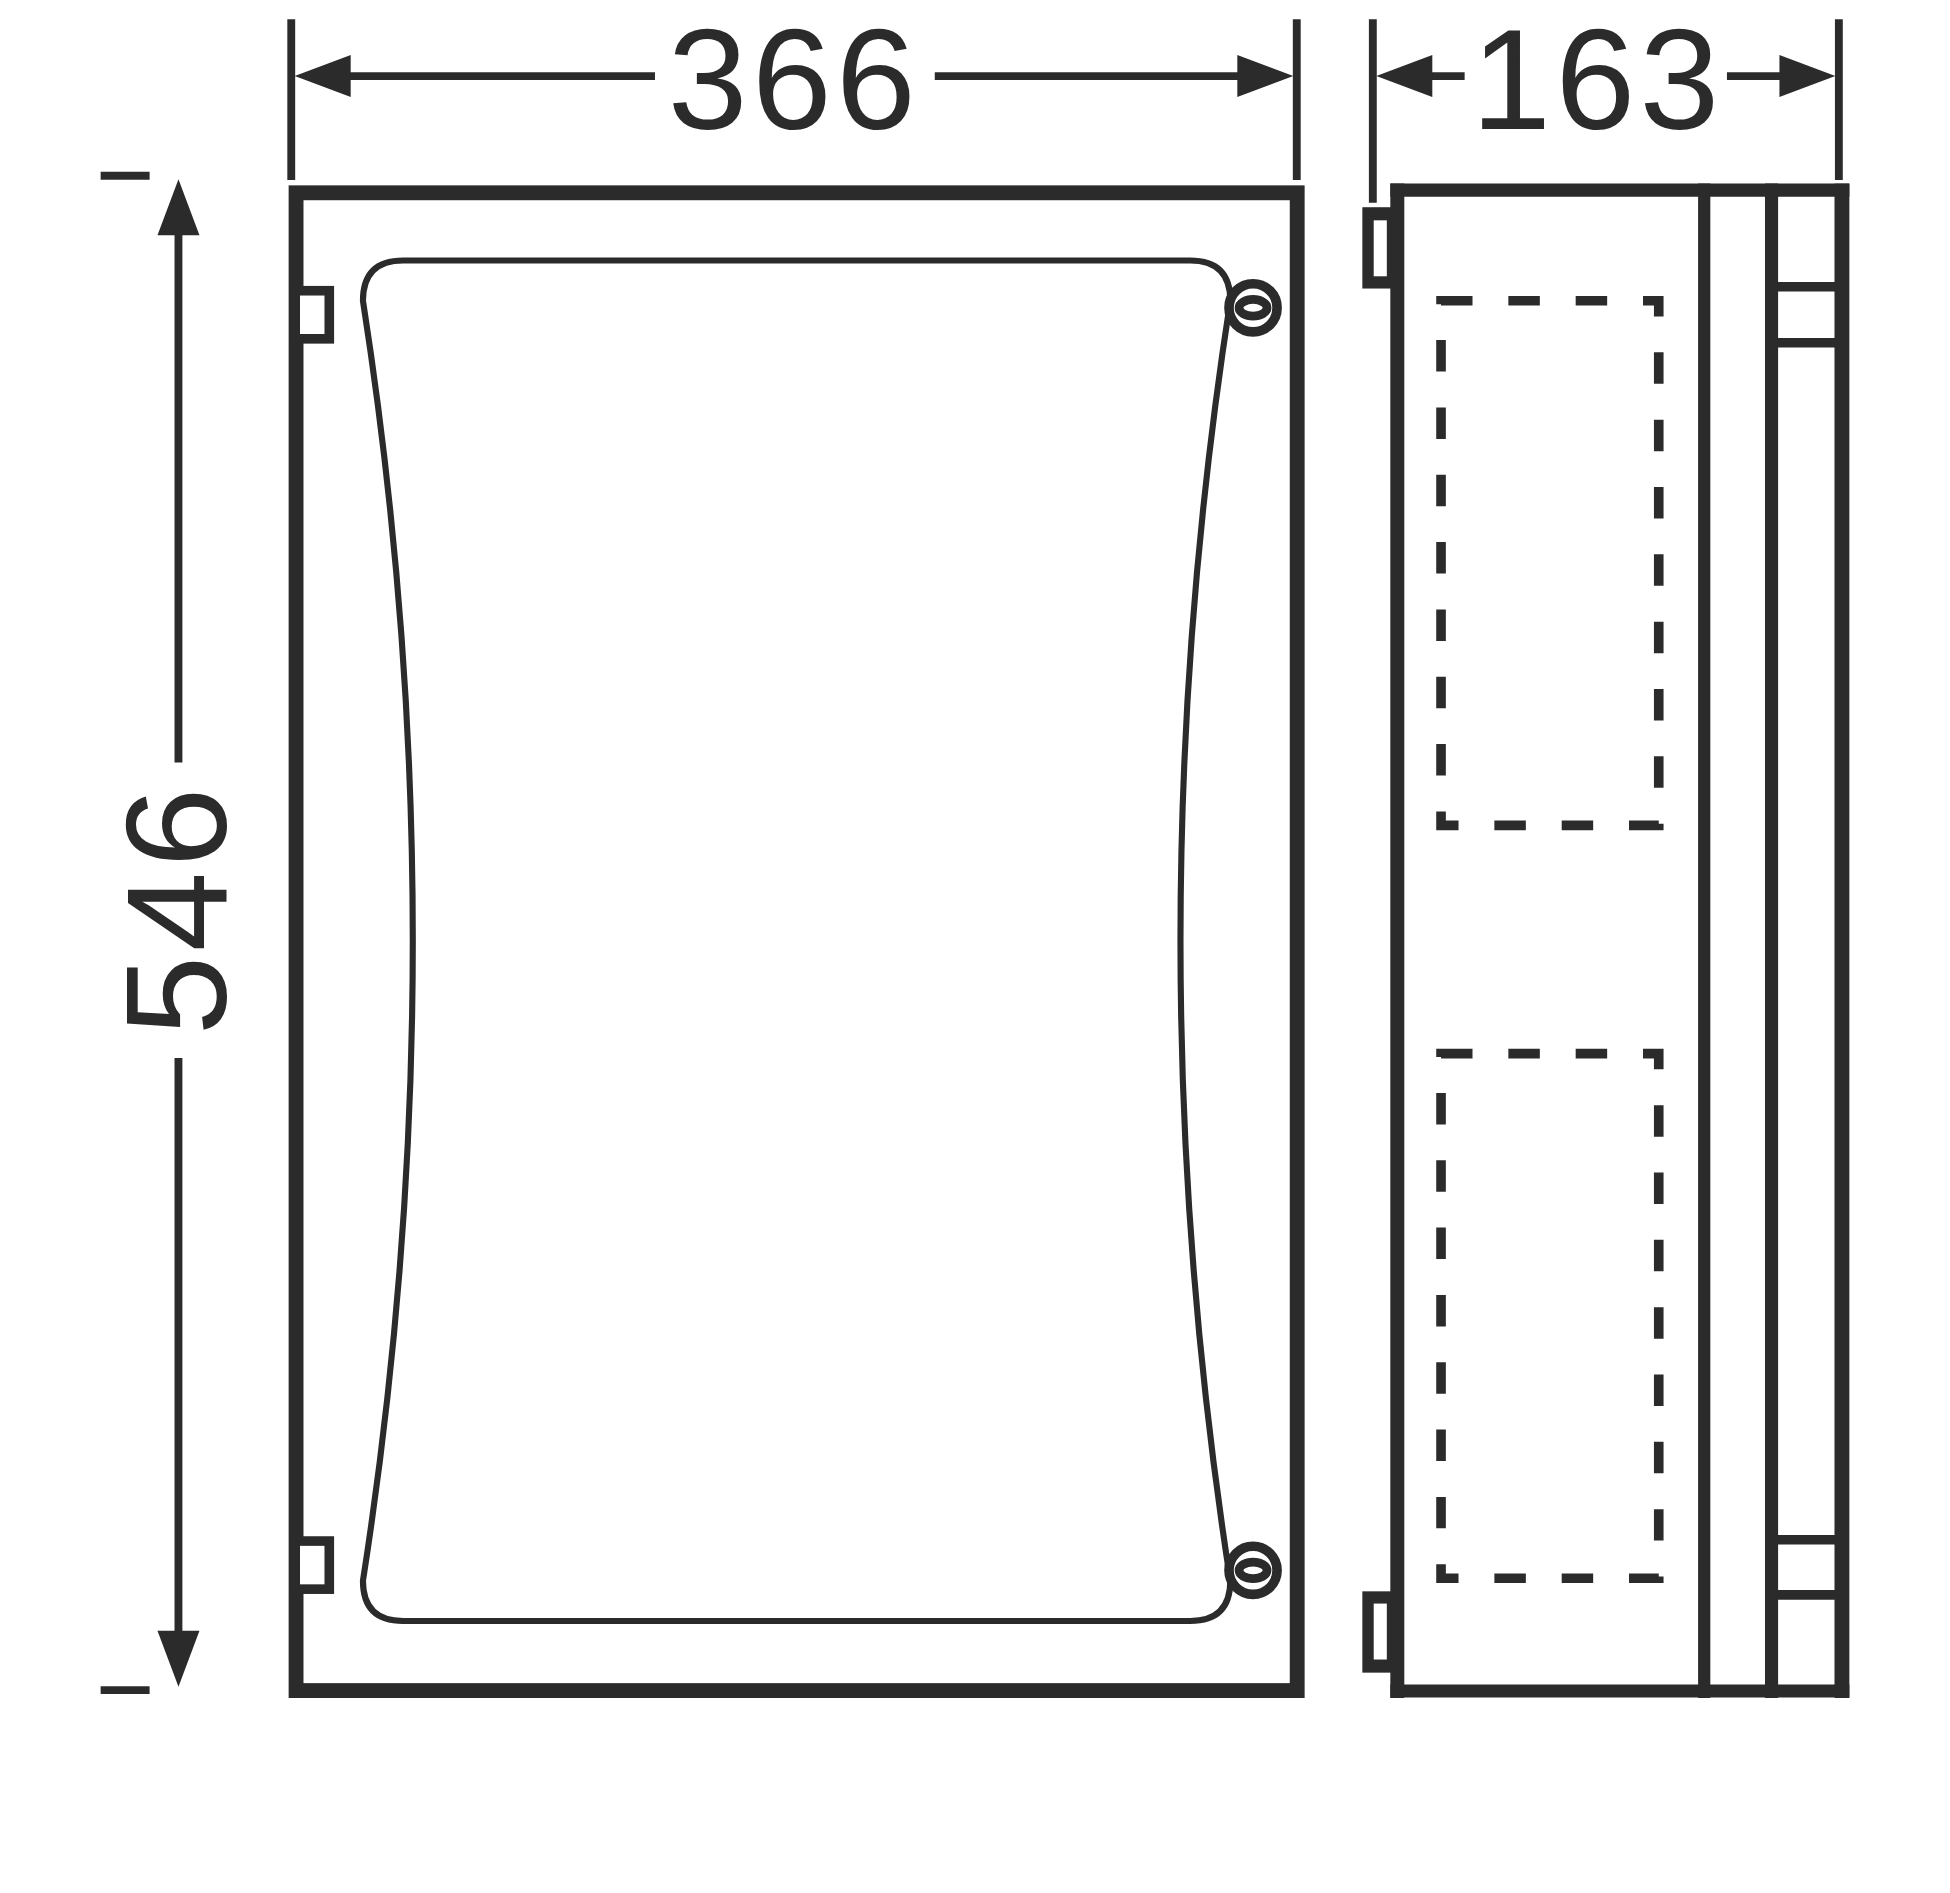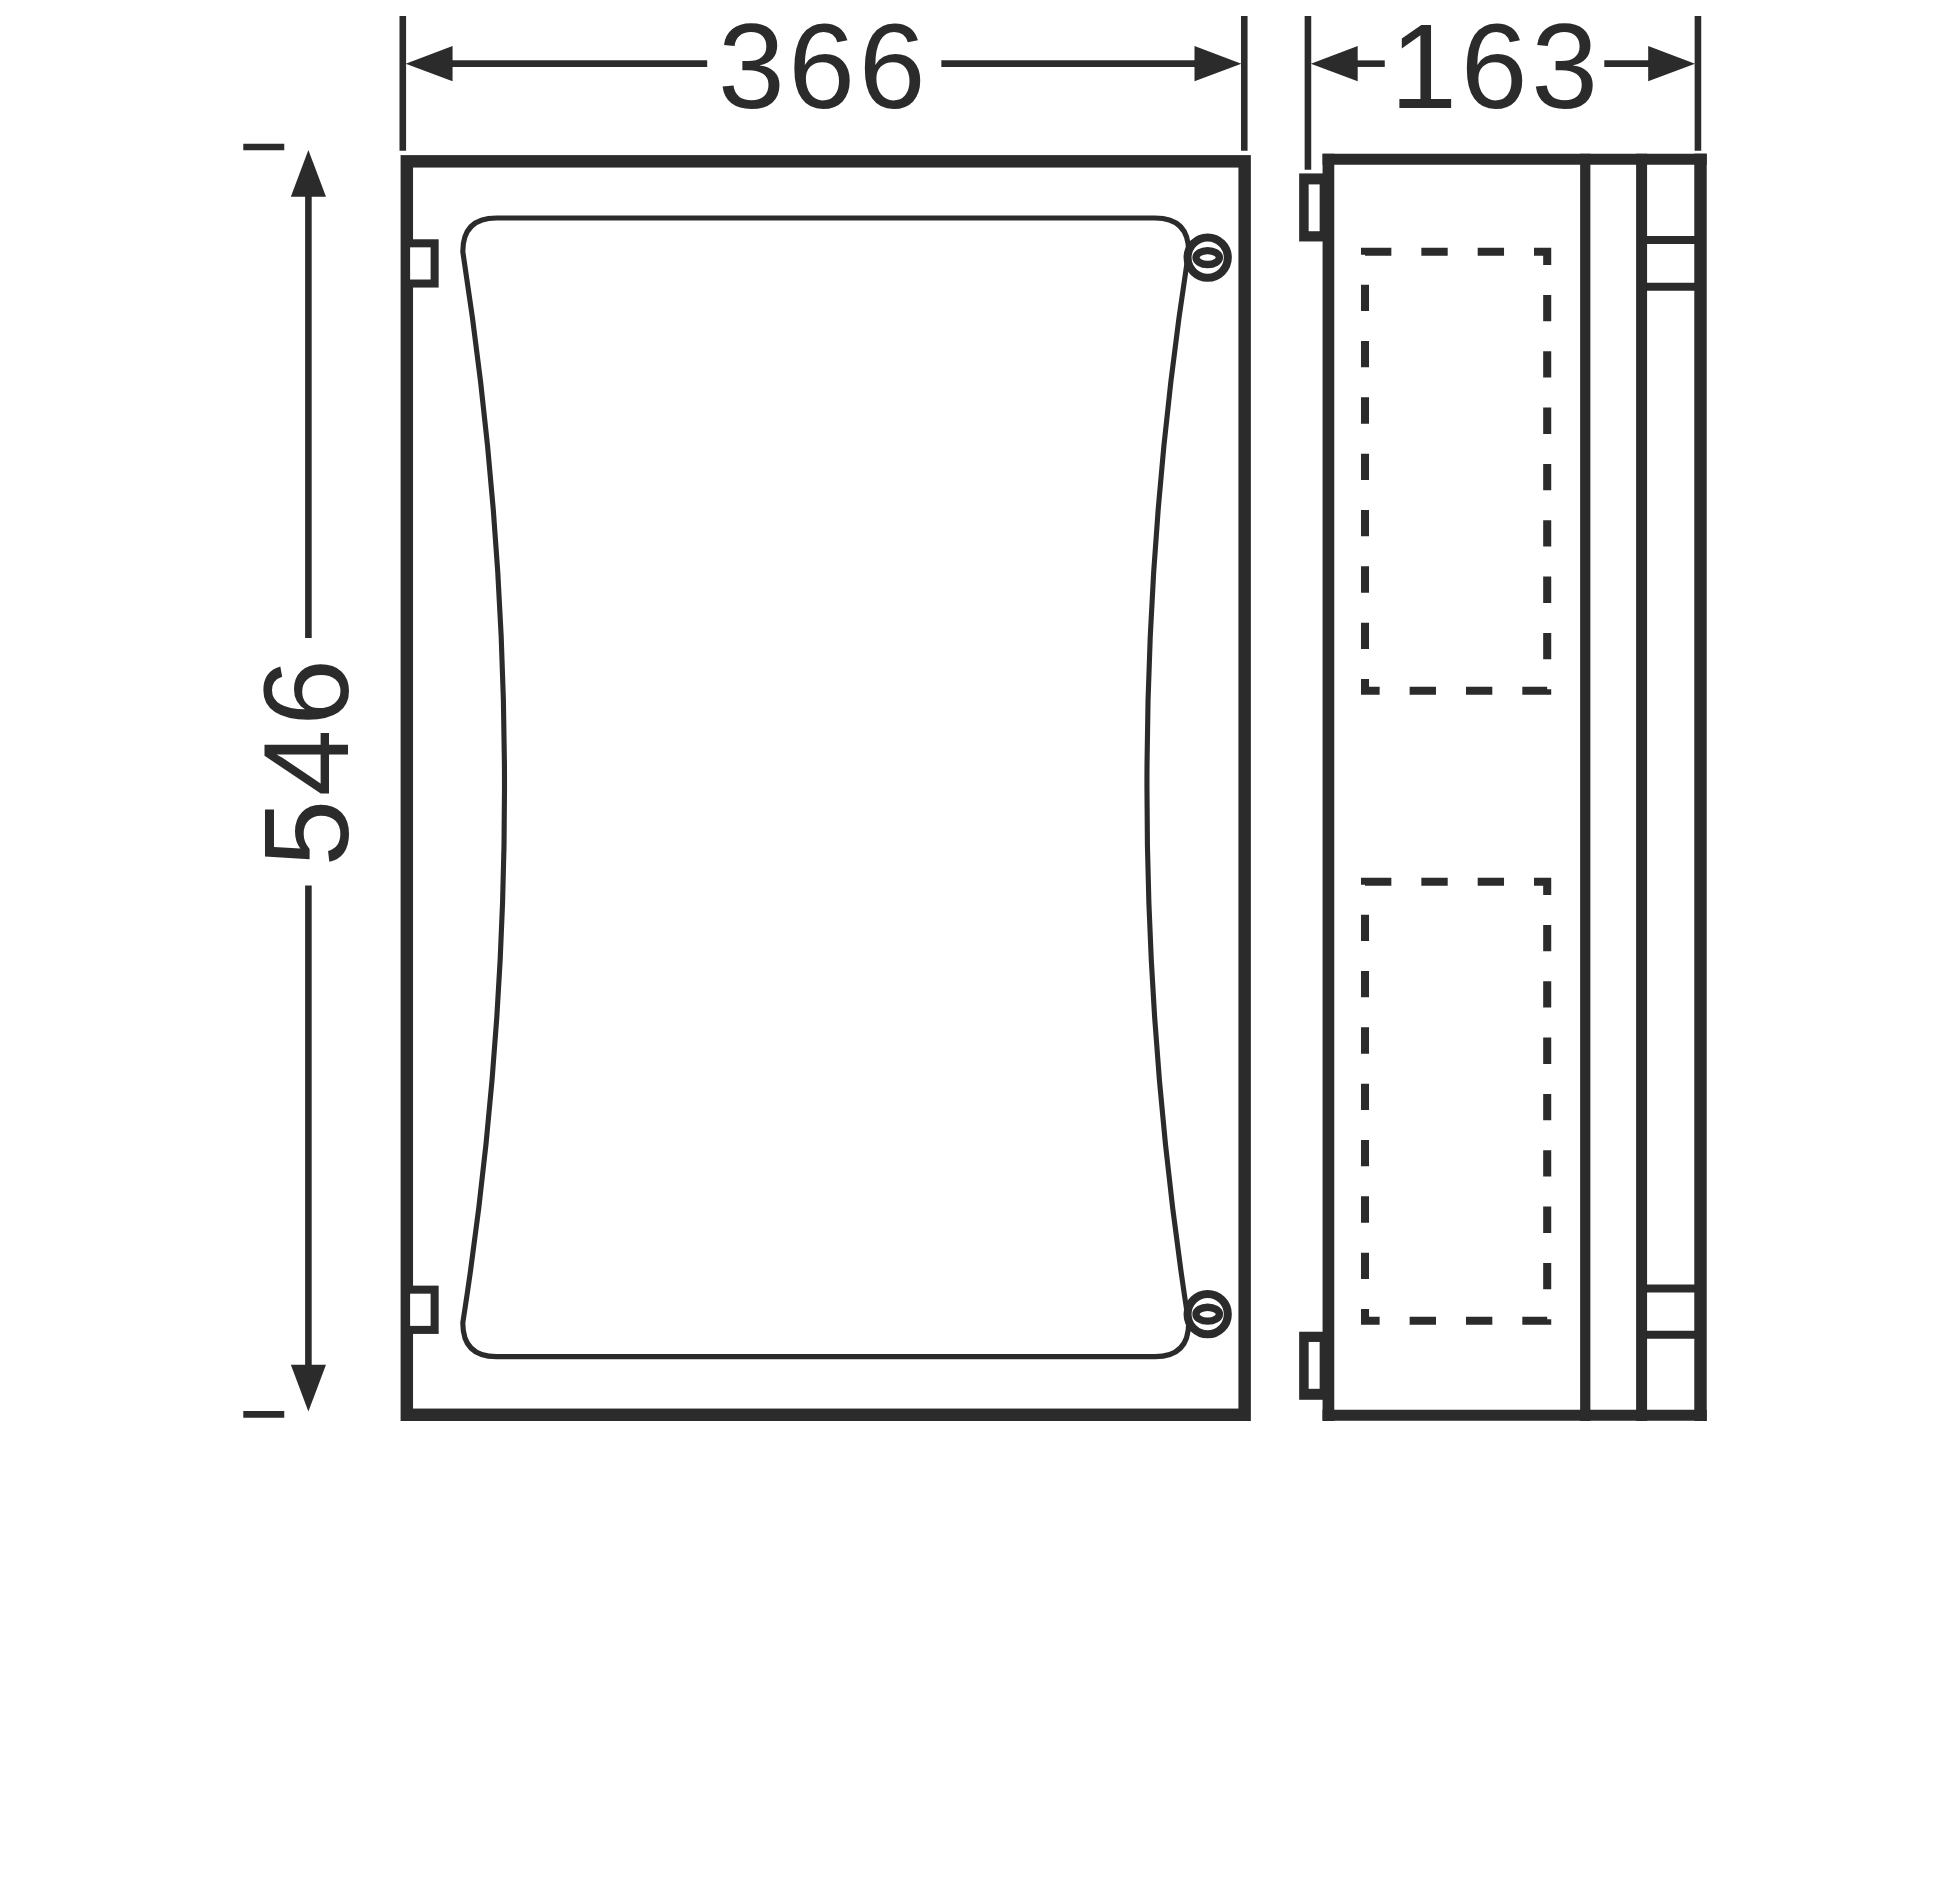--- a/index.html
+++ b/index.html
@@ -3,21 +3,21 @@
 <meta charset="utf-8">
 <style>
   html, body {
     margin: 0;
     padding: 0;
     background: #ffffff;
   }
   .stage {
     position: relative;
     width: 1950px;
-    height: 1421px;
+    height: 1698px;
     background: #ffffff;
     overflow: hidden;
     border-radius: 18px;
   }
   svg { display: block; width: 100%; height: 100%; }
   .dim-text {
     font-family: "Liberation Sans", "DejaVu Sans", sans-serif;
     font-size: 164px;
     font-weight: 400;
     letter-spacing: 5px;

